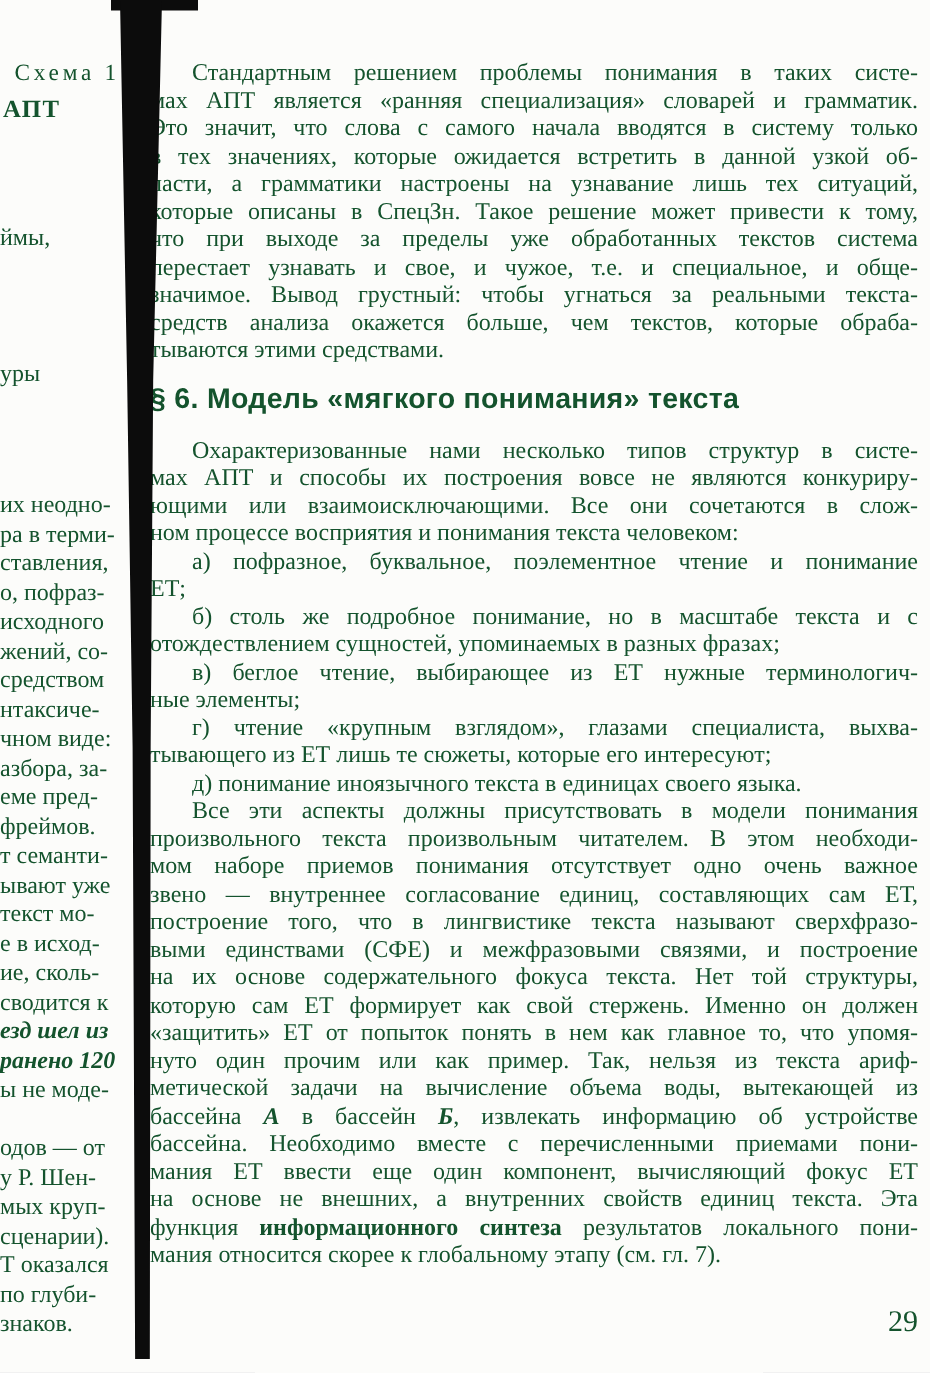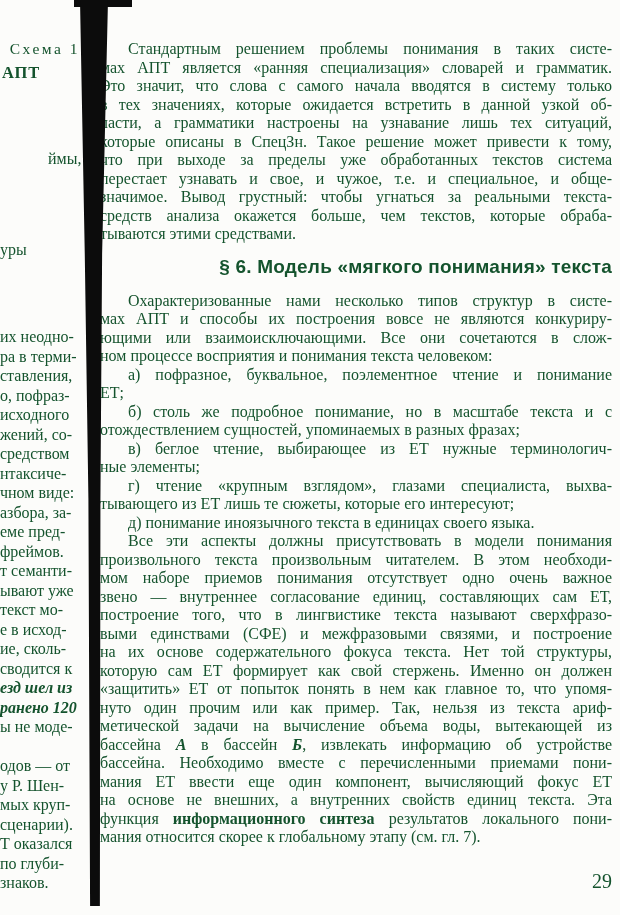--- a/index.html
+++ b/index.html
@@ -13,38 +13,38 @@
   .bar-cap{position:absolute;left:74px;top:0;width:58px;height:7px;background:#0c0c0c;}
   .bar{
     position:absolute;left:80px;top:0;width:28px;height:906px;background:#0c0c0c;
     clip-path:polygon(0% 0%,100% 0%,79% 28%,73% 55%,71% 100%,36% 100%,30% 55%,17% 28%);
     z-index:5;
   }
   
   .leftcol{position:absolute;left:0;top:0;width:84px;height:915px;font-size:16px;}
   .schema{position:absolute;top:40px;left:0;width:80px;text-align:right;letter-spacing:2.5px;font-size:15.5px;}
   .frag-apt{position:absolute;top:63px;left:2px;font-weight:bold;letter-spacing:1px;font-size:16.5px;}
-  .frag-jmy{position:absolute;top:150px;left:0;padding-left:48px;}
+  .frag-jmy{position:absolute;top:150px;left:0;}
   .frag-ury{position:absolute;top:241px;left:0;}
   .leftlines{position:absolute;top:327px;left:0;width:84px;}
   .leftlines .tline{height:19.5px;line-height:19.5px;overflow:hidden;text-align:left;}
   .leftlines .tline.ital{font-style:italic;font-weight:600;}
   
   .main{position:absolute;left:100px;top:40px;width:512px;font-size:16px;}
   .main .tline{
     height:18.5px;line-height:18.5px;overflow:hidden;
     text-align:justify;text-align-last:justify;
   }
   .main .tline.last{text-align-last:left;}
   .main .tline.ind{text-indent:28px;}
   .tline span.b{font-weight:bold;}
   .tline span.it{font-style:italic;font-weight:bold;}
   .heading{
     font-family:"Liberation Sans","DejaVu Sans",sans-serif;
-    font-size:19px;font-weight:bold;text-align:right;
+    font-size:19px;font-weight:bold;text-align:left;
     margin:11px 0 14px 0;height:23px;line-height:23px;letter-spacing:0.2px;
   }
   .pagenum{position:absolute;left:592px;top:870px;font-size:20px;}
 </style>
 </head>
 <body>
 
 <div class="page">
 
   <div class="bar-cap"></div>

